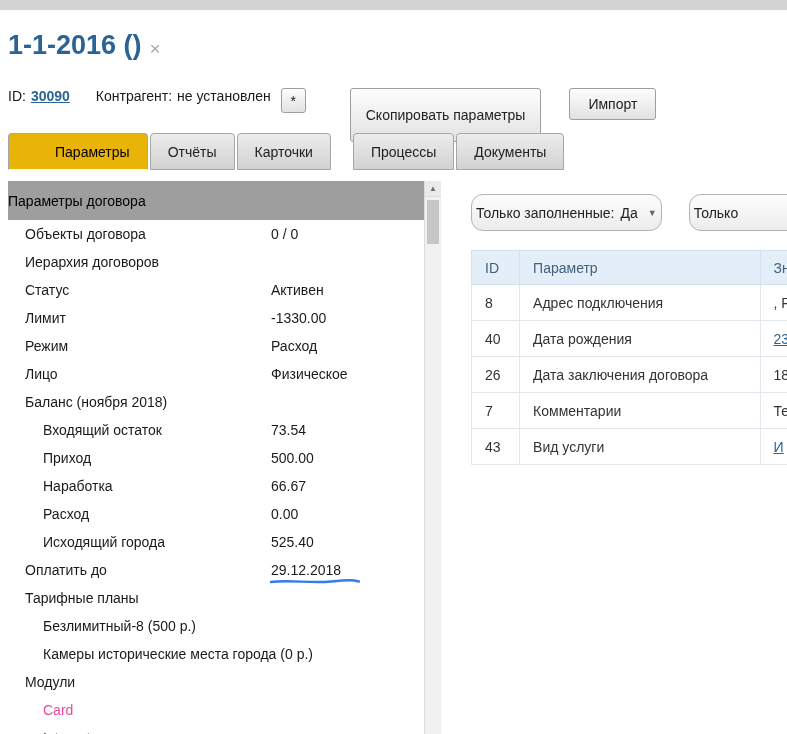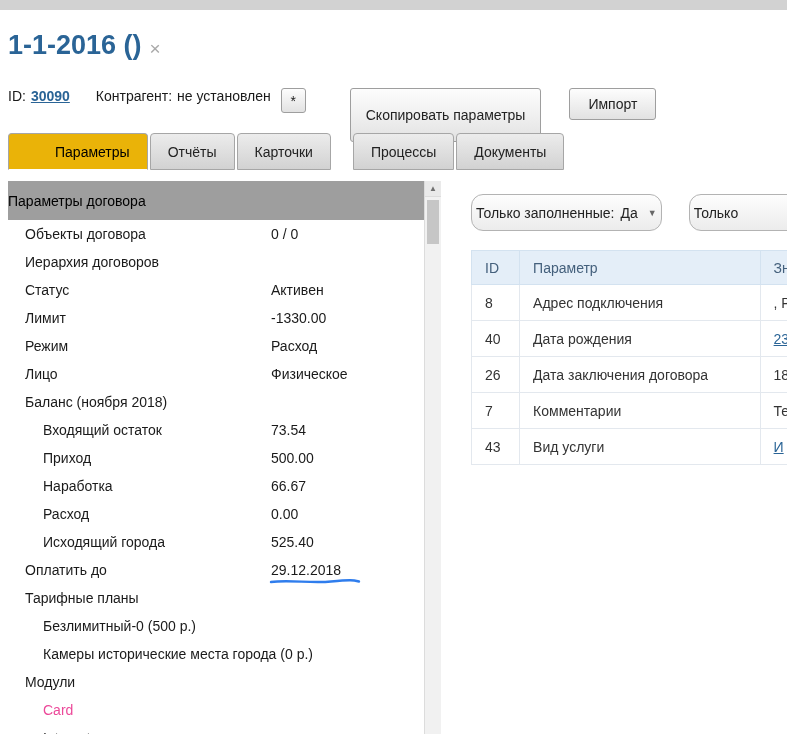--- a/index.html
+++ b/index.html
@@ -162,21 +162,21 @@
           <span>29.12.2018</span>
         </span>
         <svg class="underline-annotation" width="92" height="8" viewBox="0 0 92 8">
           <path d="M2 5 C 20 2.5, 42 6.5, 62 4.5 S 84 3, 90 4.5" stroke="#2f7ded" stroke-width="2.4" fill="none" stroke-linecap="round"></path>
         </svg>
       </div>
       <div class="lp-row">
         <span>Тарифные планы</span>
       </div>
       <div class="lp-row ind1">
-        <span>Безлимитный-0 (500 р.)</span>
+        <span>Безлимитный-8 (500 р.)</span>
       </div>
       <div class="lp-row ind1">
         <span>Камеры исторические места города (0 р.)</span>
       </div>
       <div class="lp-row">
         <span>Модули</span>
       </div>
       <div class="lp-row ind1">
         <span class="lp-link">Card</span>
       </div>

